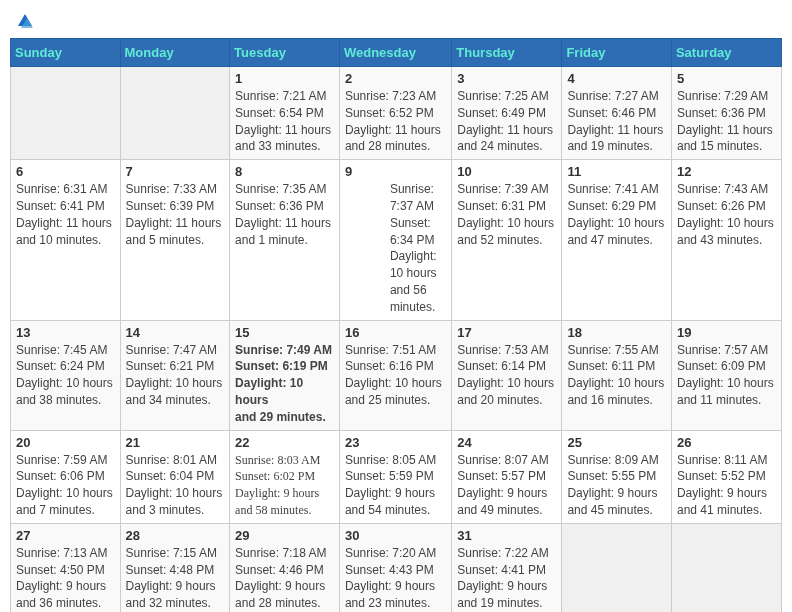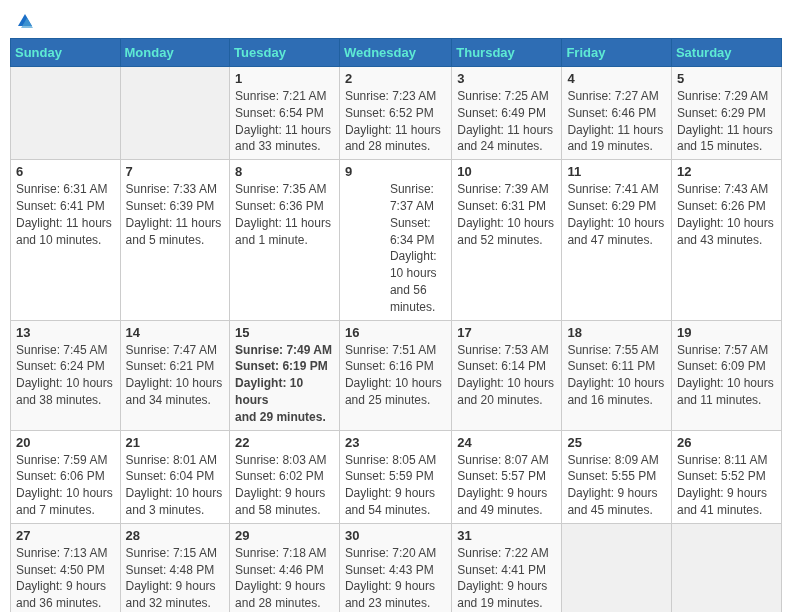--- a/index.html
+++ b/index.html
@@ -147,21 +147,21 @@
         <td>
           <span class="day-number">4</span>
           <div class="day-info" style="white-space: pre-line;">Sunrise: 7:27 AM
 Sunset: 6:46 PM
 Daylight: 11 hours
 and 19 minutes.</div>
         </td>
         <td>
           <span class="day-number">5</span>
           <div class="day-info" style="white-space: pre-line;">Sunrise: 7:29 AM
-Sunset: 6:29 PM
+Sunset: 6:36 PM
 Daylight: 11 hours
 and 15 minutes.</div>
         </td>
       </tr>
       <tr>
         <td>
           <span class="day-number">6</span>
           <div class="day-info" style="white-space: pre-line;">Sunrise: 6:31 AM
 Sunset: 6:41 PM
 Daylight: 11 hours
@@ -271,21 +271,21 @@
         </td>
         <td>
           <span class="day-number">21</span>
           <div class="day-info" style="white-space: pre-line;">Sunrise: 8:01 AM
 Sunset: 6:04 PM
 Daylight: 10 hours
 and 3 minutes.</div>
         </td>
         <td>
           <span class="day-number">22</span>
-          <div class="day-info" style="white-space: pre-line;">Sunrise: 8:03 AM
+          <div class="day-info" style="white-space: pre-line; font-family: Liberation Serif, serif;">Sunrise: 8:03 AM
 Sunset: 6:02 PM
 Daylight: 9 hours
 and 58 minutes.</div>
         </td>
         <td>
           <span class="day-number">23</span>
           <div class="day-info" style="white-space: pre-line;">Sunrise: 8:05 AM
 Sunset: 5:59 PM
 Daylight: 9 hours
 and 54 minutes.</div>

